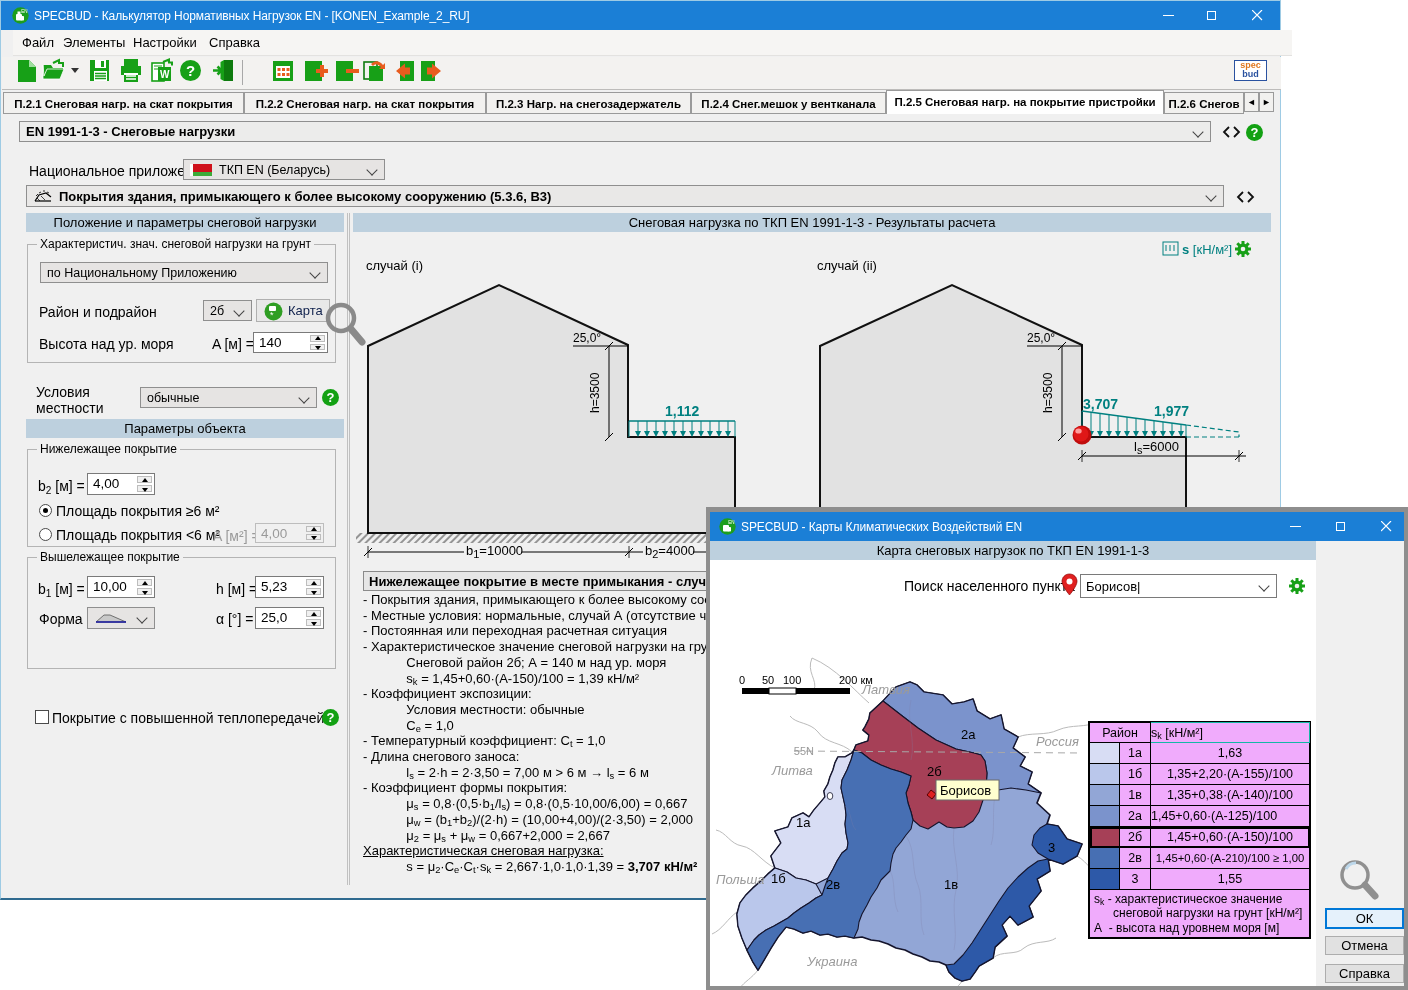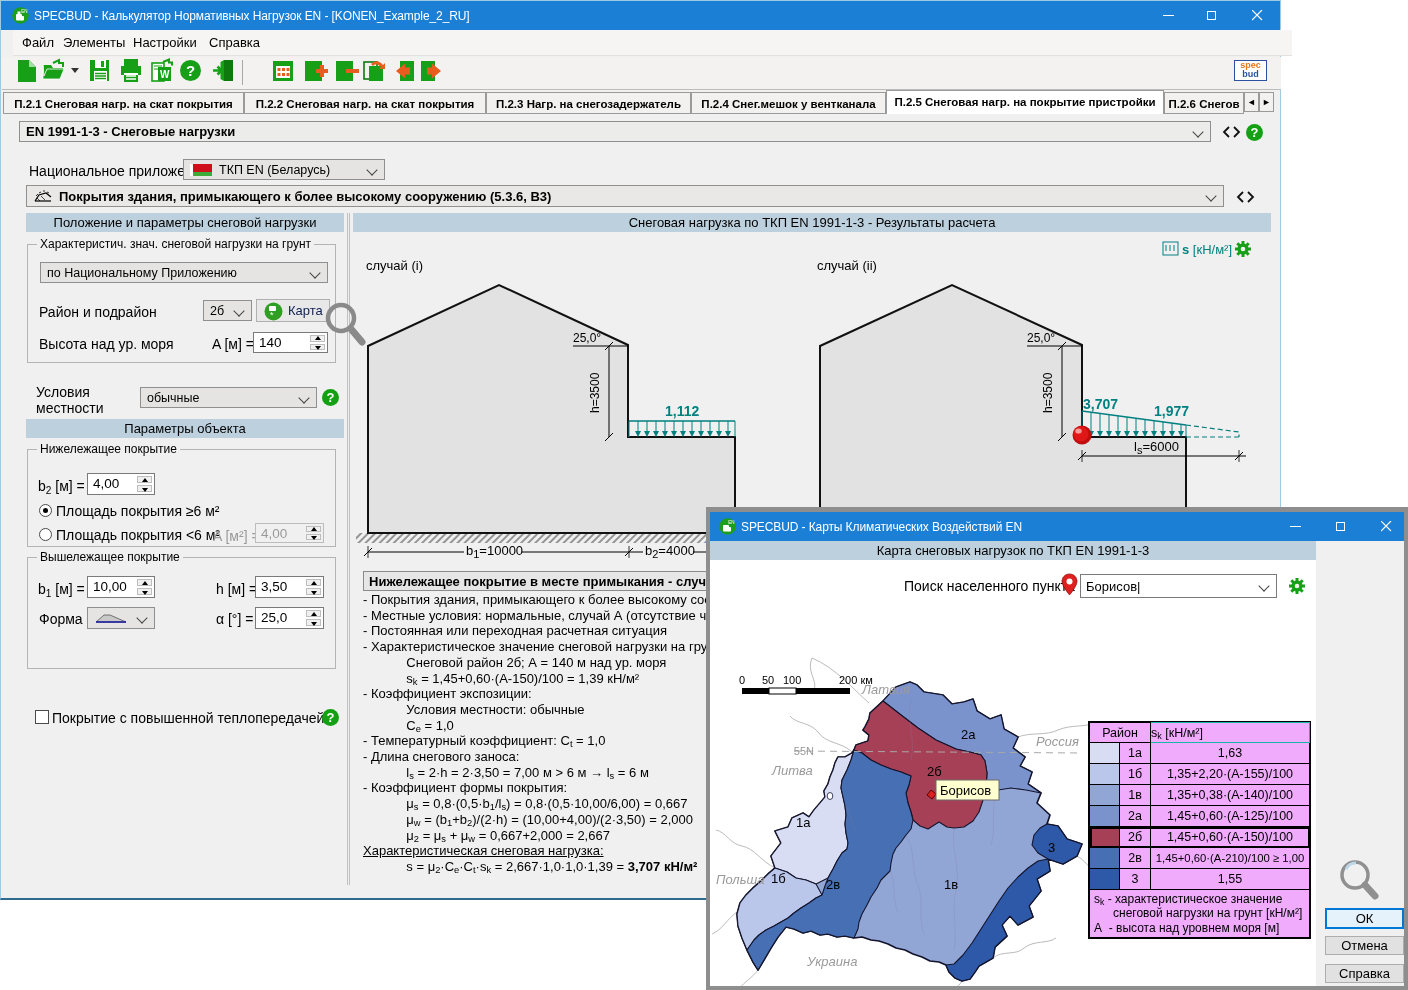--- a/index.html
+++ b/index.html
@@ -235,21 +235,21 @@
   <div class="lb" style="left:37px;top:580px">b<sub>1</sub> [м] =</div>
   <div class="inp" style="left:86px;top:575px;width:68px;height:22px">
       <span class="v">10,00</span>
       <span class="spin">
         <div class="up"></div>
         <div class="dn"></div>
       </span>
     </div>
   <div class="lb" style="left:215px;top:580px">h [м] =</div>
   <div class="inp" style="left:254px;top:575px;width:69px;height:22px">
-      <span class="v">3,50</span>
+      <span class="v">5,23</span>
       <span class="spin">
         <div class="up"></div>
         <div class="dn"></div>
       </span>
     </div>
   <div class="lb" style="left:38px;top:610px">Форма</div>
   <div class="cb" style="left:86px;top:606px;width:68px;height:22px">
       <svg width="34" height="12" viewBox="0 0 34 12">
         <path d="M2 10 L10 3 L16 3 L32 10 Z" fill="#c9c9c9" stroke="#555" stroke-width="0.8"></path>
         <path d="M2 10 L32 10" stroke="#2020a0" stroke-width="1.6"></path>
@@ -505,21 +505,21 @@
             <td style="border:1px solid #000;text-align:center;white-space:nowrap;">1,35+2,20·(A-155)/100</td>
           </tr>
           <tr>
             <td style="border:1px solid #000;width:30px;background:#92a6d6;height:21px"></td>
             <td style="border:1px solid #000;width:31px;text-align:center">1в</td>
             <td style="border:1px solid #000;text-align:center;white-space:nowrap;">1,35+0,38·(A-140)/100</td>
           </tr>
           <tr>
             <td style="border:1px solid #000;width:30px;background:#7b93cc;height:21px"></td>
             <td style="border:1px solid #000;width:31px;text-align:center">2а</td>
-            <td style="border:1px solid #000;text-align:center;white-space:nowrap;margin-left:44px;">1,45+0,60·(A-125)/100</td>
+            <td style="border:1px solid #000;white-space:nowrap;margin-left:44px;">1,45+0,60·(A-125)/100</td>
           </tr>
           <tr style="outline:2.5px solid #000;outline-offset:-2px">
             <td style="border:1px solid #000;width:30px;background:#a64057;height:21px"></td>
             <td style="border:1px solid #000;width:31px;text-align:center">2б</td>
             <td style="border:1px solid #000;text-align:center;white-space:nowrap;">1,45+0,60·(A-150)/100</td>
           </tr>
           <tr>
             <td style="border:1px solid #000;width:30px;background:#476fb3;height:21px"></td>
             <td style="border:1px solid #000;width:31px;text-align:center">2в</td>
             <td style="border:1px solid #000;text-align:center;white-space:nowrap;font-size:11.3px">1,45+0,60·(A-210)/100 ≥ 1,00</td>

